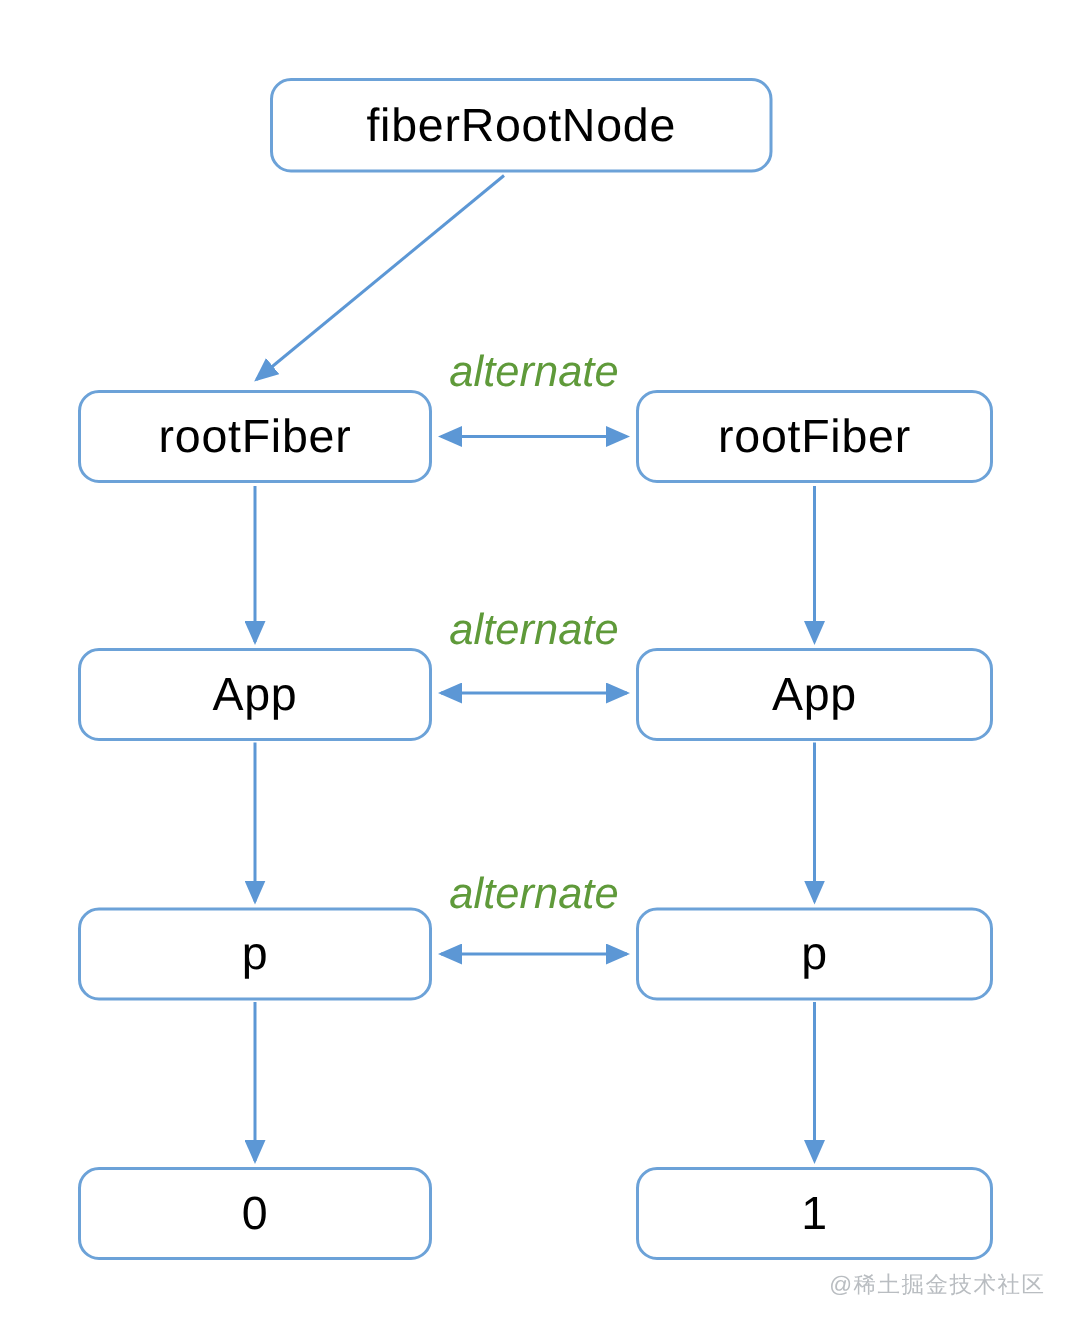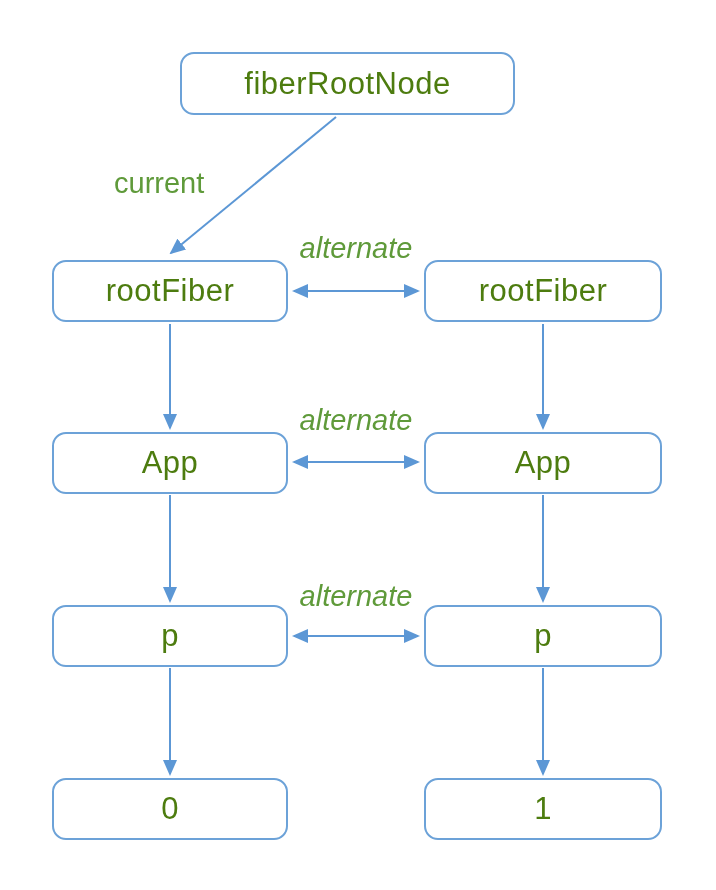--- a/index.html
+++ b/index.html
@@ -24,21 +24,21 @@
   .node {
     position: absolute;
     box-sizing: border-box;
     border: 2px solid #6ca2d8;
     border-radius: 14px;
     background: #ffffff;
     display: flex;
     align-items: center;
     justify-content: center;
     font-size: 31px;
-    color: #4d7c0f;
+    color: #000000;
     letter-spacing: 0.5px;
   }
   .label-green {
     position: absolute;
     color: #5f9a3a;
     font-size: 29px;
     line-height: 32px;
     white-space: nowrap;
   }
   .label-center {
@@ -108,19 +108,19 @@
   <div class="node" style="left:424px; top:432px; width:238px; height:62px;">
     <span>App</span>
   </div>
   <div class="node" style="left:424px; top:605px; width:238px; height:62px;">
     <span>p</span>
   </div>
   <div class="node" style="left:424px; top:778px; width:238px; height:62px;">
     <span>1</span>
   </div>
 
-  <div class="label-green" style="left:114px; top:167px;">current</div>
   <div class="label-green label-center" style="left:256px; top:232px;">alternate</div>
   <div class="label-green label-center" style="left:256px; top:404px;">alternate</div>
   <div class="label-green label-center" style="left:256px; top:580px;">alternate</div>
 
+  <div class="watermark">@稀土掘金技术社区</div>
 
 </div>
 
 </body></html>

